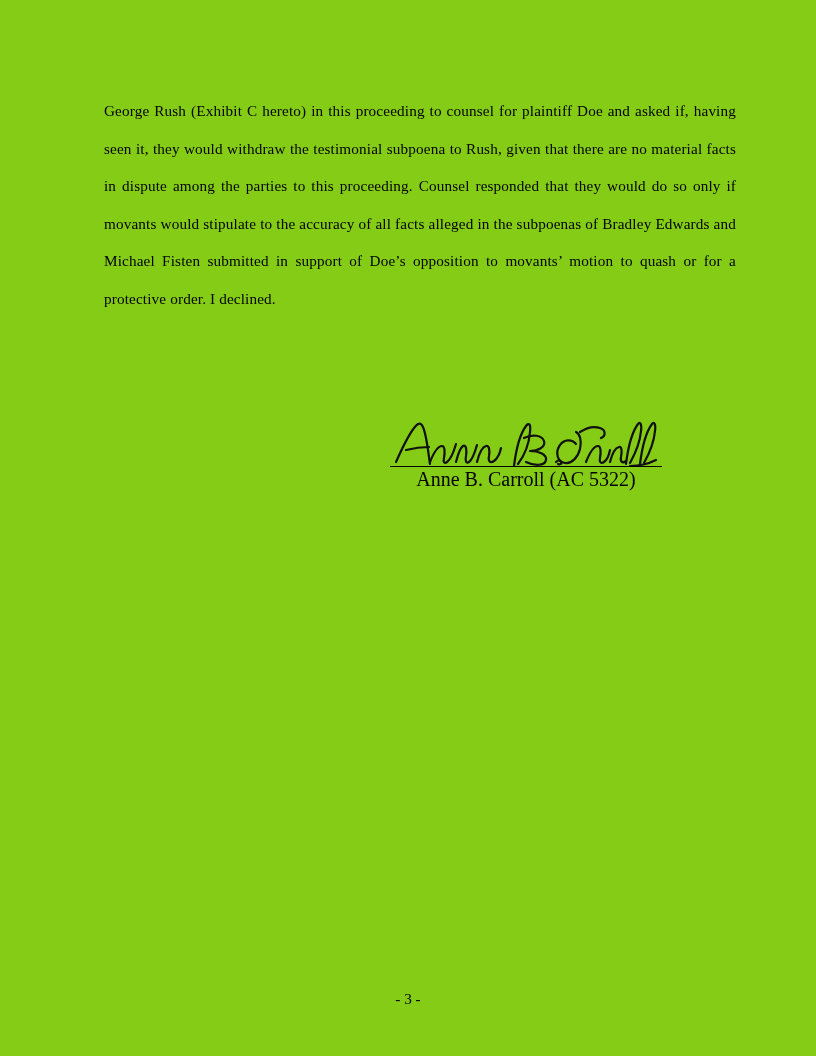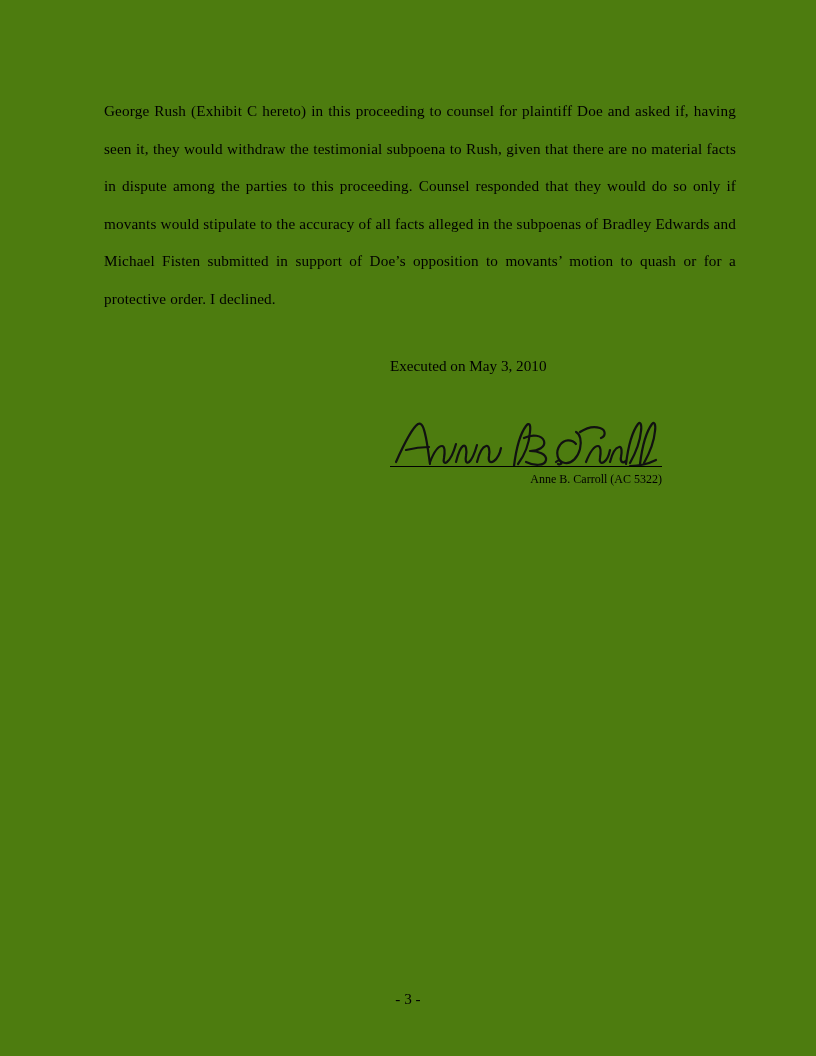--- a/index.html
+++ b/index.html
@@ -14,21 +14,21 @@
     font-family: "Liberation Serif", serif;
     color: #000000;
     overflow: hidden;
   }
   .page {
     position: absolute;
     left: 0;
     top: 0;
     width: 816px;
     height: 1056px;
-    background: #4d7c0f;
+    background: #84cc16;
   }
   .body-block {
     position: absolute;
     left: 104px;
     top: 92px;
     width: 632px;
   }
   .para {
     font-size: 15.2px;
     line-height: 37.5px;
@@ -77,22 +77,22 @@
     top: 466px;
     width: 272px;
     height: 0;
     border-top: 1.2px solid #000000;
   }
   .sig-name {
     position: absolute;
     left: 390px;
     top: 468px;
     width: 272px;
-    text-align: right;
-    font-size: 12px;
+    text-align: center;
+    font-size: 20px;
     line-height: 22px;
   }
   .page-number {
     position: absolute;
     left: 0;
     top: 990px;
     width: 816px;
     text-align: center;
     font-size: 15.2px;
   }
@@ -107,21 +107,20 @@
 </head>
 <body>
 
 <div class="page">
 
   <div class="body-block">
     <p class="para">George Rush (Exhibit C hereto) in this proceeding to counsel for plaintiff Doe and asked if, having seen it, they would withdraw the testimonial subpoena to Rush, given that there are no material facts in dispute among the parties to this proceeding.  Counsel responded that they would do so only if movants would stipulate to the accuracy of all facts alleged in the subpoenas of Bradley Edwards and Michael Fisten submitted in support of Doe’s opposition to movants’ motion to quash or for a protective order.  I declined.</p>
   </div>
 
 
-  <p class="executed">Executed on May 3, 2010</p>
 
   <div class="signature-area">
     <div class="signature-glyph">
       <svg width="272" height="52" viewBox="0 0 272 52" xmlns="http://www.w3.org/2000/svg" aria-hidden="true">
         <g fill="none" stroke="#111111" stroke-width="2.2" stroke-linecap="round" stroke-linejoin="round">
           <path d="M6 44 C14 26, 22 10, 28 6 C32 4, 34 10, 36 20 C38 30, 39 40, 40 46"></path>
           <path d="M16 32 C24 30, 32 29, 39 29"></path>
           <path d="M40 44 C44 34, 48 28, 52 28 C55 28, 55 34, 54 40 C53 44, 54 46, 57 44 C61 41, 64 33, 66 26"></path>
           <path d="M66 44 C68 36, 70 30, 73 28 C76 26, 77 32, 76 38 C75 43, 76 46, 79 44 C83 41, 85 34, 87 27"></path>
           <path d="M87 44 C89 36, 92 29, 96 28 C99 27, 100 32, 99 38 C98 43, 100 46, 104 43 C108 40, 110 35, 111 30"></path>

